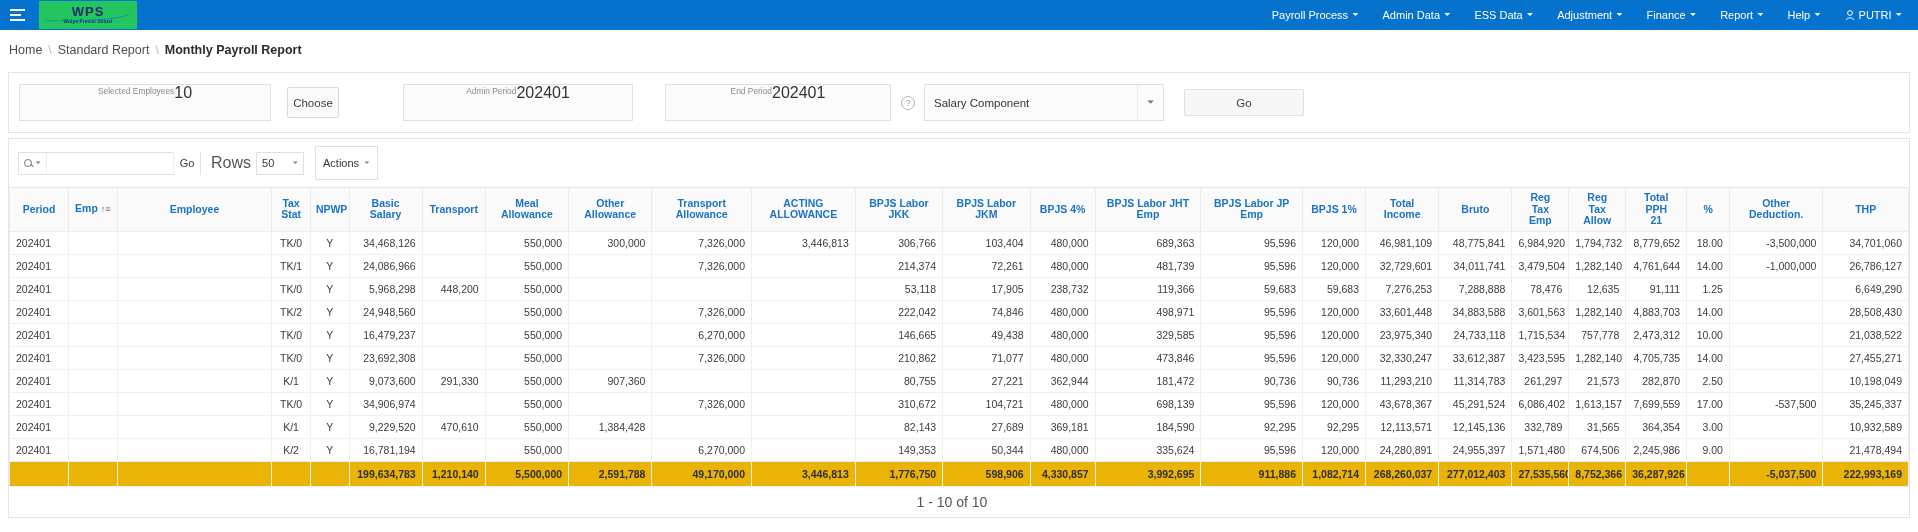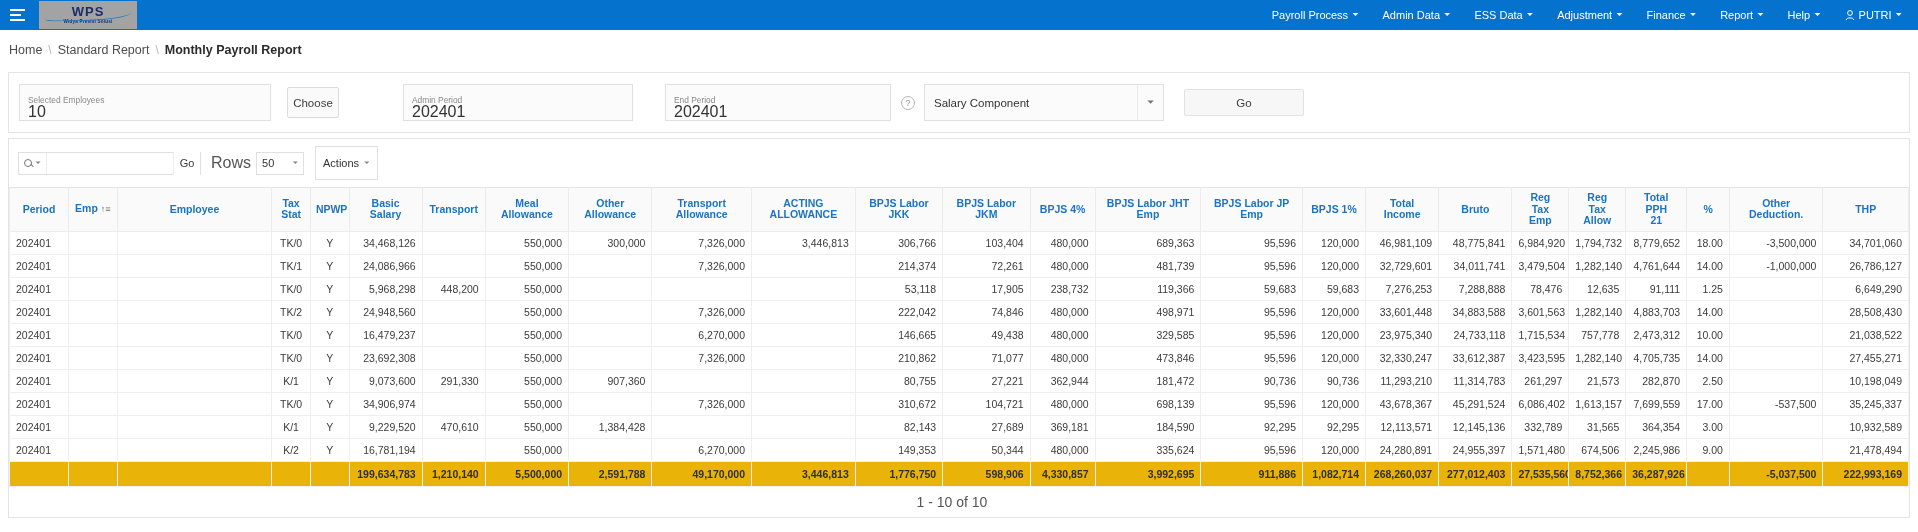--- a/index.html
+++ b/index.html
@@ -26,21 +26,21 @@
     cursor: pointer;
   }
   .hamburger span {
     display: block; height: 2px; background: #fff; margin: 1.5px 0;
   }
   .hamburger span:nth-child(1) { width: 15px; margin-left: 0; align-self: flex-start; margin-left: 10px;}
   .hamburger span:nth-child(2) { width: 11px; align-self: flex-start; margin-left: 10px;}
   .hamburger span:nth-child(3) { width: 15px; align-self: flex-start; margin-left: 10px;}
 
   .brand {
-    background: #a3a3a3;
+    background: #22c55e;
     width: 98px; height: 28px;
     margin-left: 5px;
     display: flex; flex-direction: column;
     align-items: center; justify-content: center;
     position: relative;
     overflow: hidden;
   }
   .brand .wps {
     font-size: 13px; font-weight: bold; letter-spacing: 1px;
     color: #1b2d6b; line-height: 12px; font-family: "Liberation Sans", sans-serif;
@@ -85,22 +85,22 @@
   }
   .filterrow {
     display: flex; align-items: center;
     padding: 11px 10px 11px 10px;
     gap: 0;
   }
   .field {
     border: 1px solid #e0e0e0;
     background: #fbfbfb;
     height: 37px;
-    padding: 8px 8px 0 8px;
-    display: flex; flex-direction: column; justify-content: center;
+    padding: 1px 8px 0 8px;
+    display: flex; flex-direction: row; justify-content: center;
   }
   .field .lbl { font-size: 8.4px; color: #8a8a8a; line-height: 10px; }
   .field .val { font-size: 16px; color: #333; line-height: 13px; }
 
   #f-selected { width: 252px; }
   #btn-choose {
     width: 52px; height: 31px; margin-left: 16px;
     border: 1px solid #dcdcdc; background: #fafafa;
     font-size: 11.5px; color: #404040; cursor: pointer;
     display: flex; align-items: center; justify-content: center;

